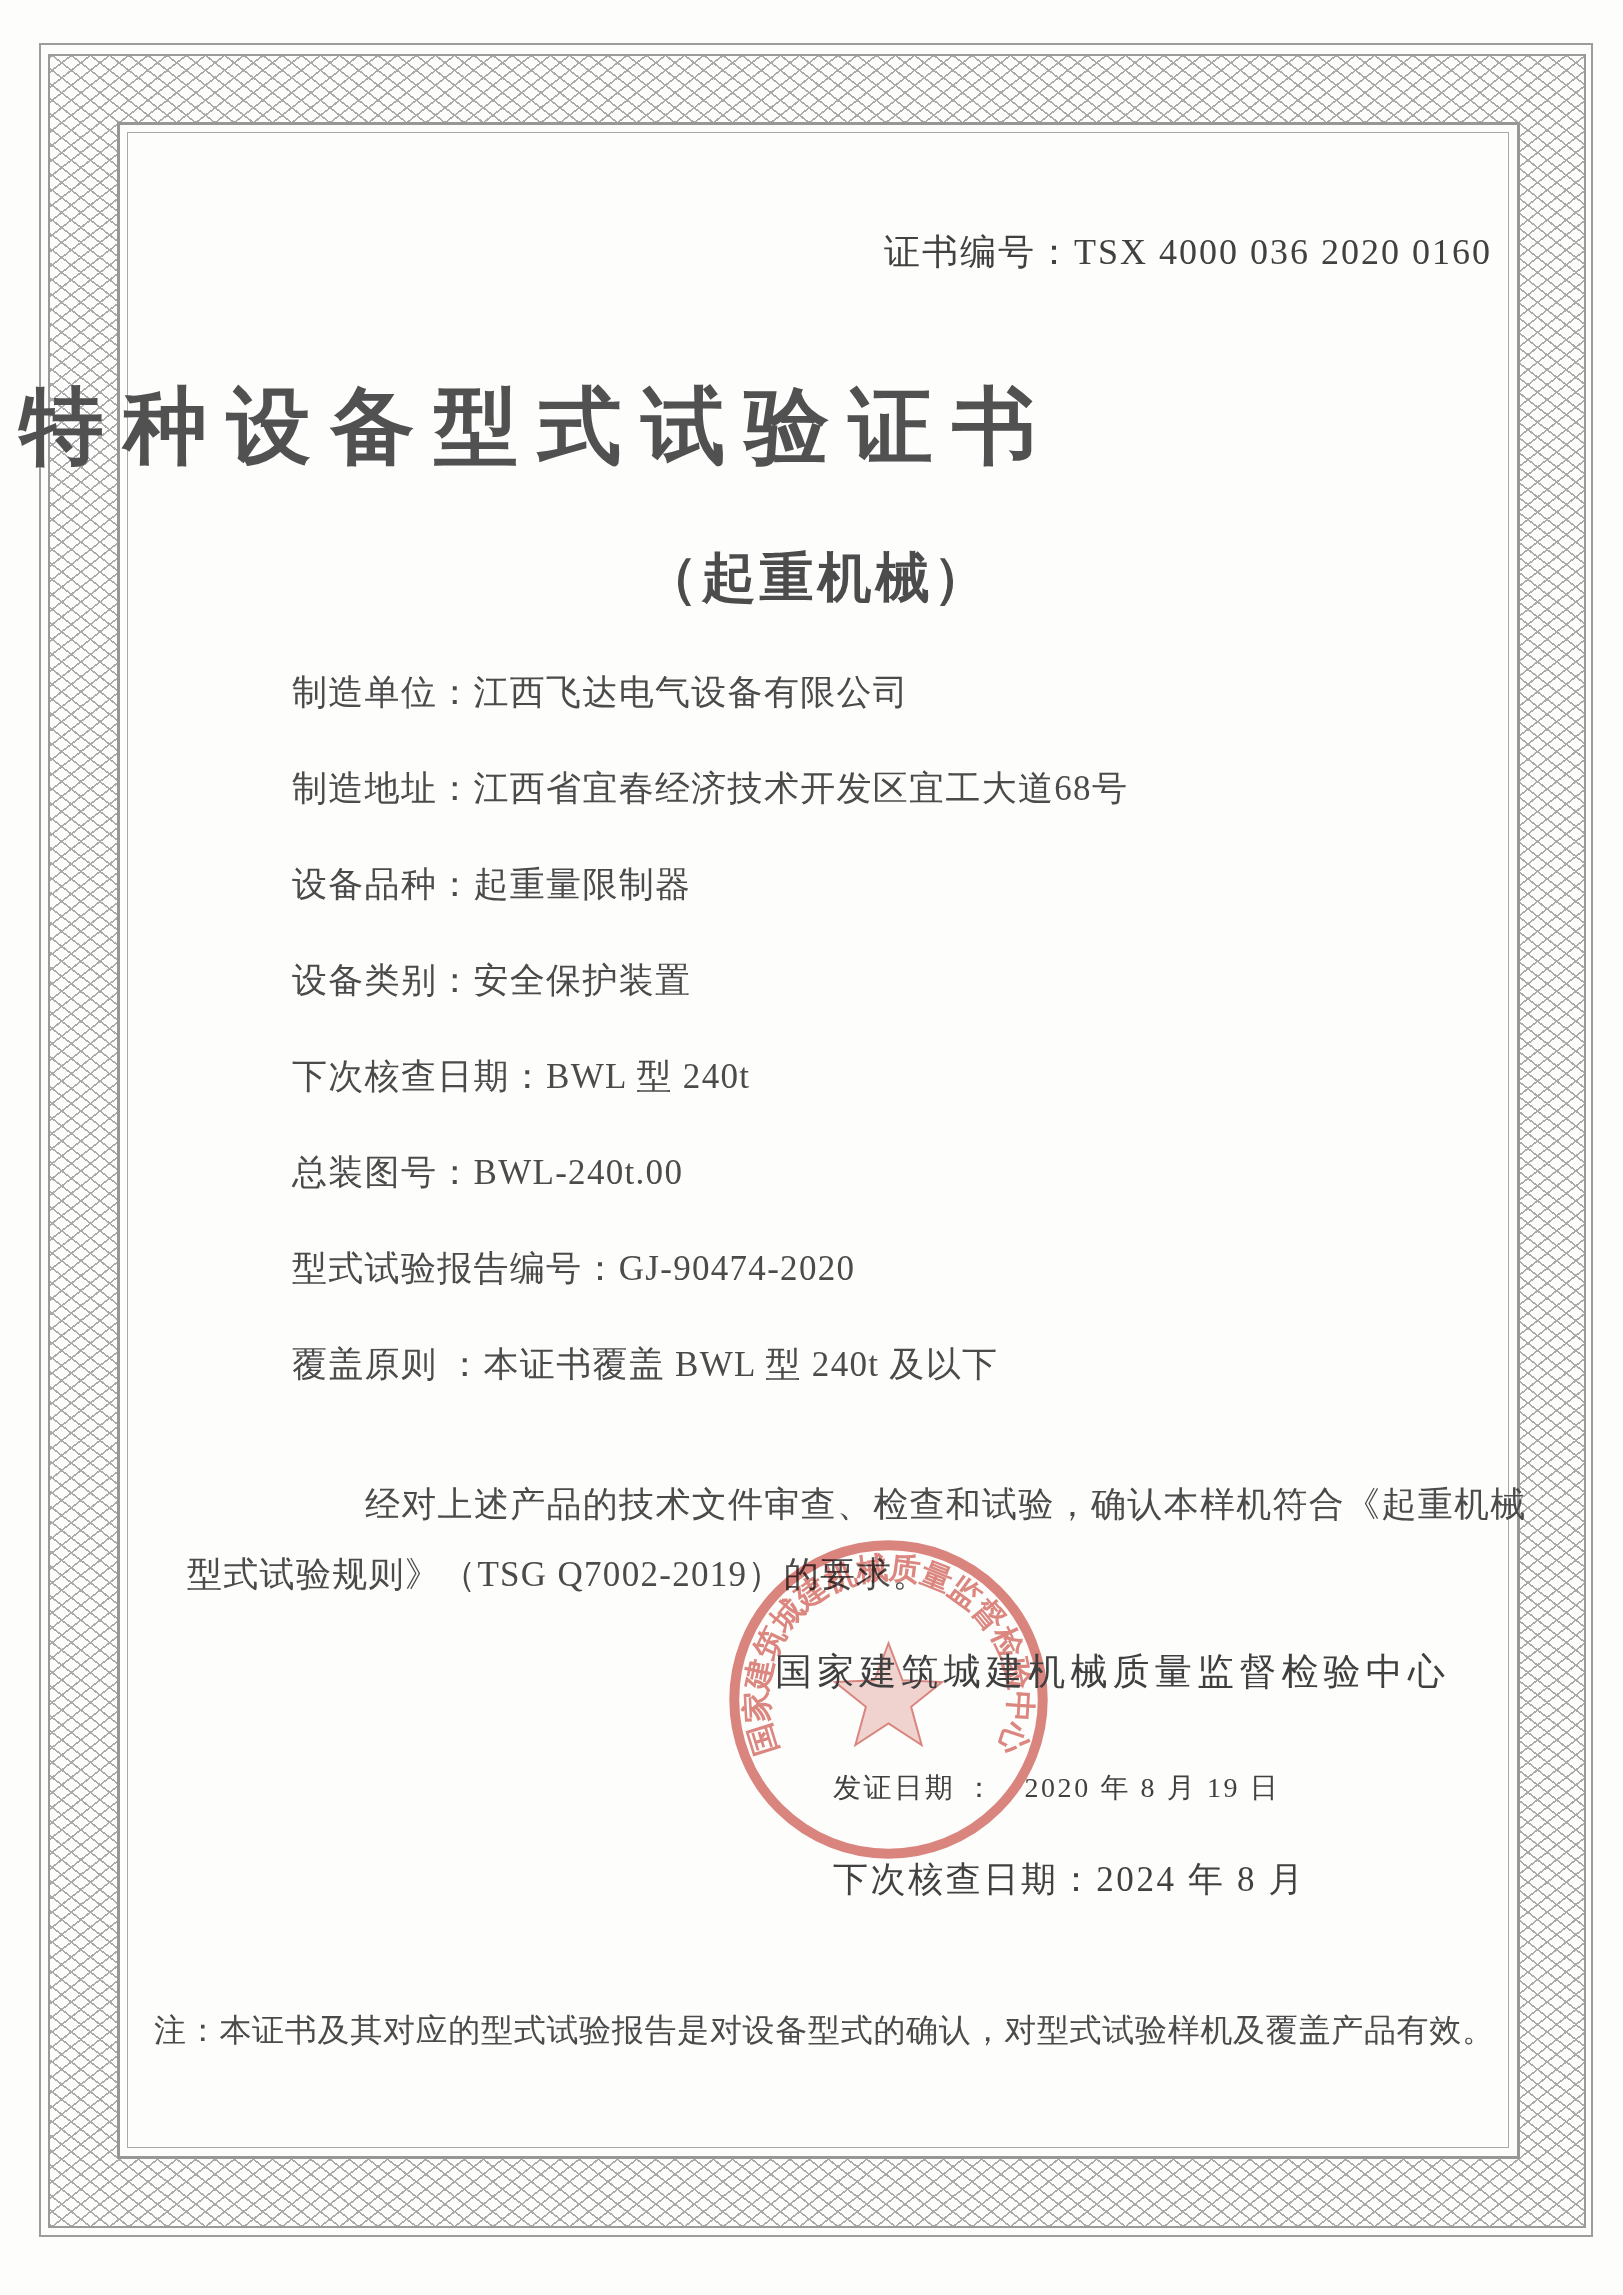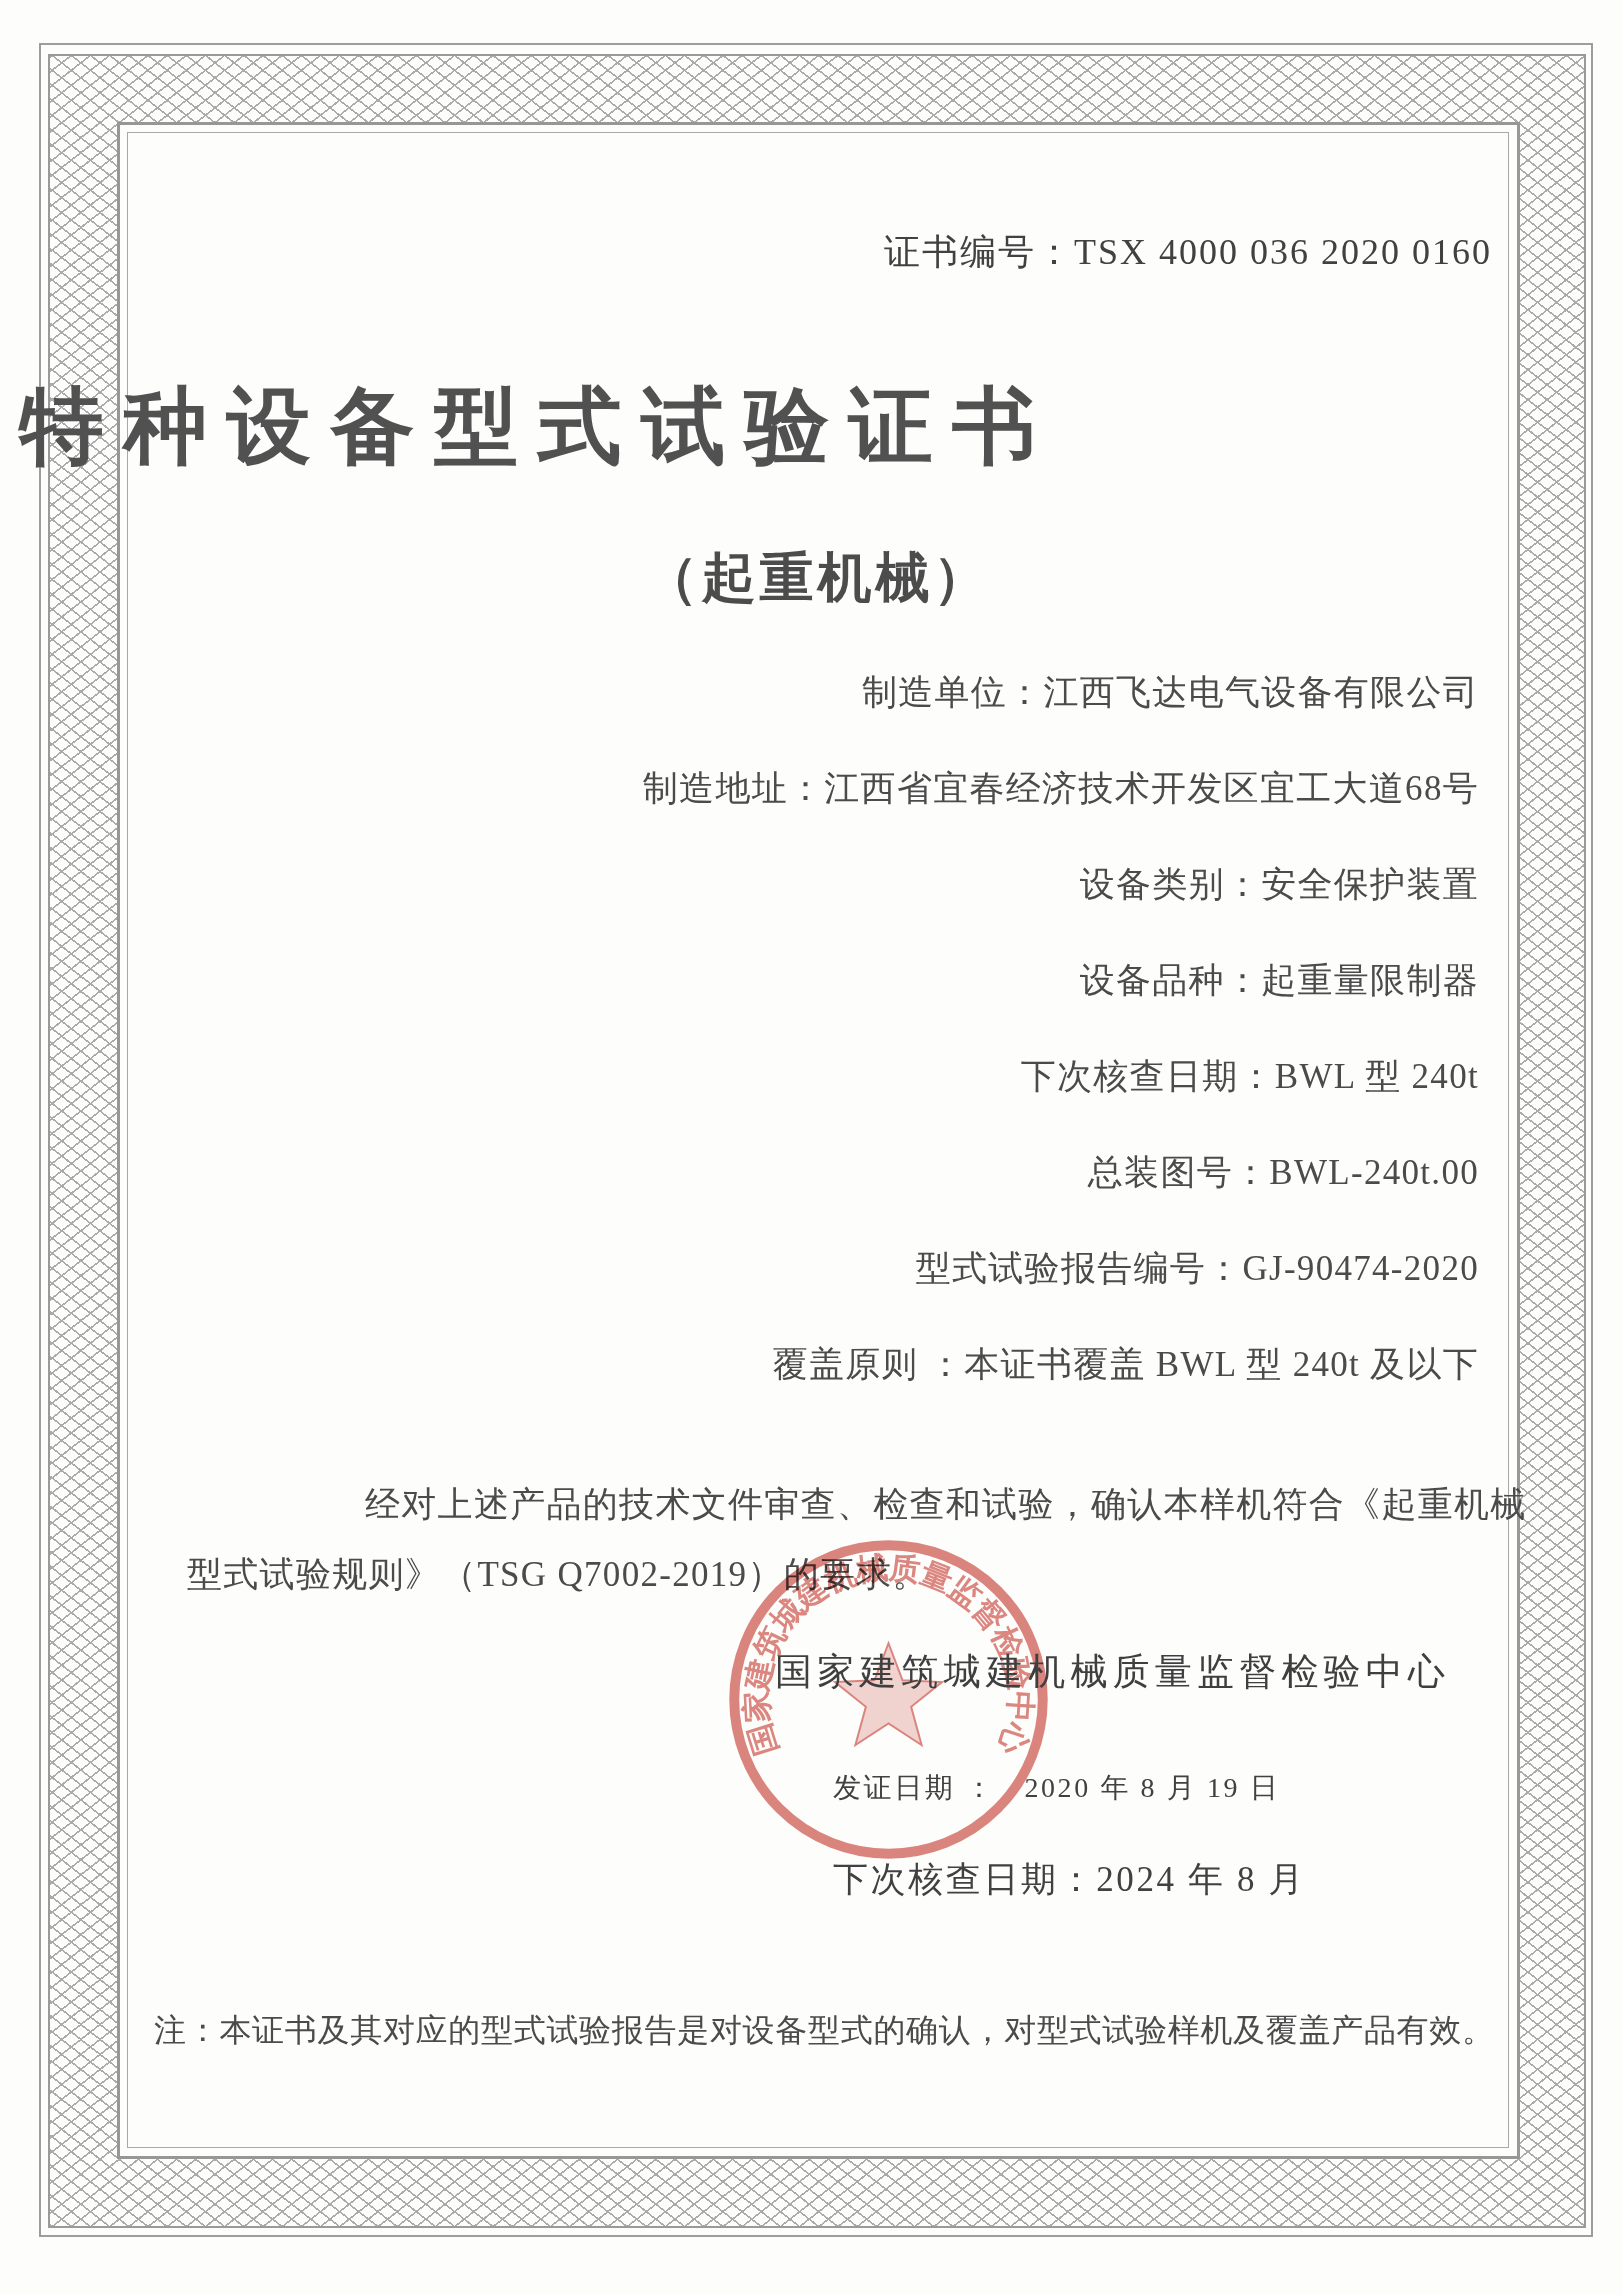--- a/index.html
+++ b/index.html
@@ -43,21 +43,21 @@
     position:absolute; top:370px; left:0; width:100%;
     text-align:left; font-size:84px; font-weight:bold;
     letter-spacing:19.6px; text-indent:19.6px; color:#515151;
   }
   .subtitle {
     position:absolute; top:542px; left:0; width:100%;
     text-align:center; font-size:54px; font-weight:bold;
     letter-spacing:3.9px; color:#4c4c4c;padding-left:12px;
   }
   .fields {
-    position:absolute; top:669px; left:292px; right:144px;text-align:right;
+    position:absolute; top:669px; left:292px; right:144px;
   }
   .field-row {
     height:96px; font-size:35px; color:#4b4b4b;
     letter-spacing:1.3px; white-space:pre;
   }
   .statement {
     position:absolute; top:1470px; left:187px; width:1355px;
     font-size:35px; line-height:70px; color:#4b4b4b; letter-spacing:1.3px;
   }
   .statement .l1 { padding-left:178px; white-space:pre; }
@@ -107,22 +107,22 @@
     </text>
   </svg>
 
   <div class="cert-no">证书编号：TSX 4000 036 2020 0160</div>
   <div class="title">特种设备型式试验证书</div>
   <div class="subtitle">（起重机械）</div>
 
   <div class="fields">
     <div class="field-row">制造单位：江西飞达电气设备有限公司</div>
     <div class="field-row">制造地址：江西省宜春经济技术开发区宜工大道68号</div>
+    <div class="field-row">设备品种：起重量限制器</div>
     <div class="field-row">设备类别：安全保护装置</div>
-    <div class="field-row">设备品种：起重量限制器</div>
     <div class="field-row">下次核查日期：BWL 型 240t</div>
     <div class="field-row">总装图号：BWL-240t.00</div>
     <div class="field-row">型式试验报告编号：GJ-90474-2020</div>
     <div class="field-row">覆盖原则 ：本证书覆盖 BWL 型 240t 及以下</div>
   </div>
 
   <div class="statement">
     <div class="l1">经对上述产品的技术文件审查、检查和试验，确认本样机符合《起重机械</div>
     <div class="l2">型式试验规则》（TSG Q7002-2019）的要求。</div>
   </div>

